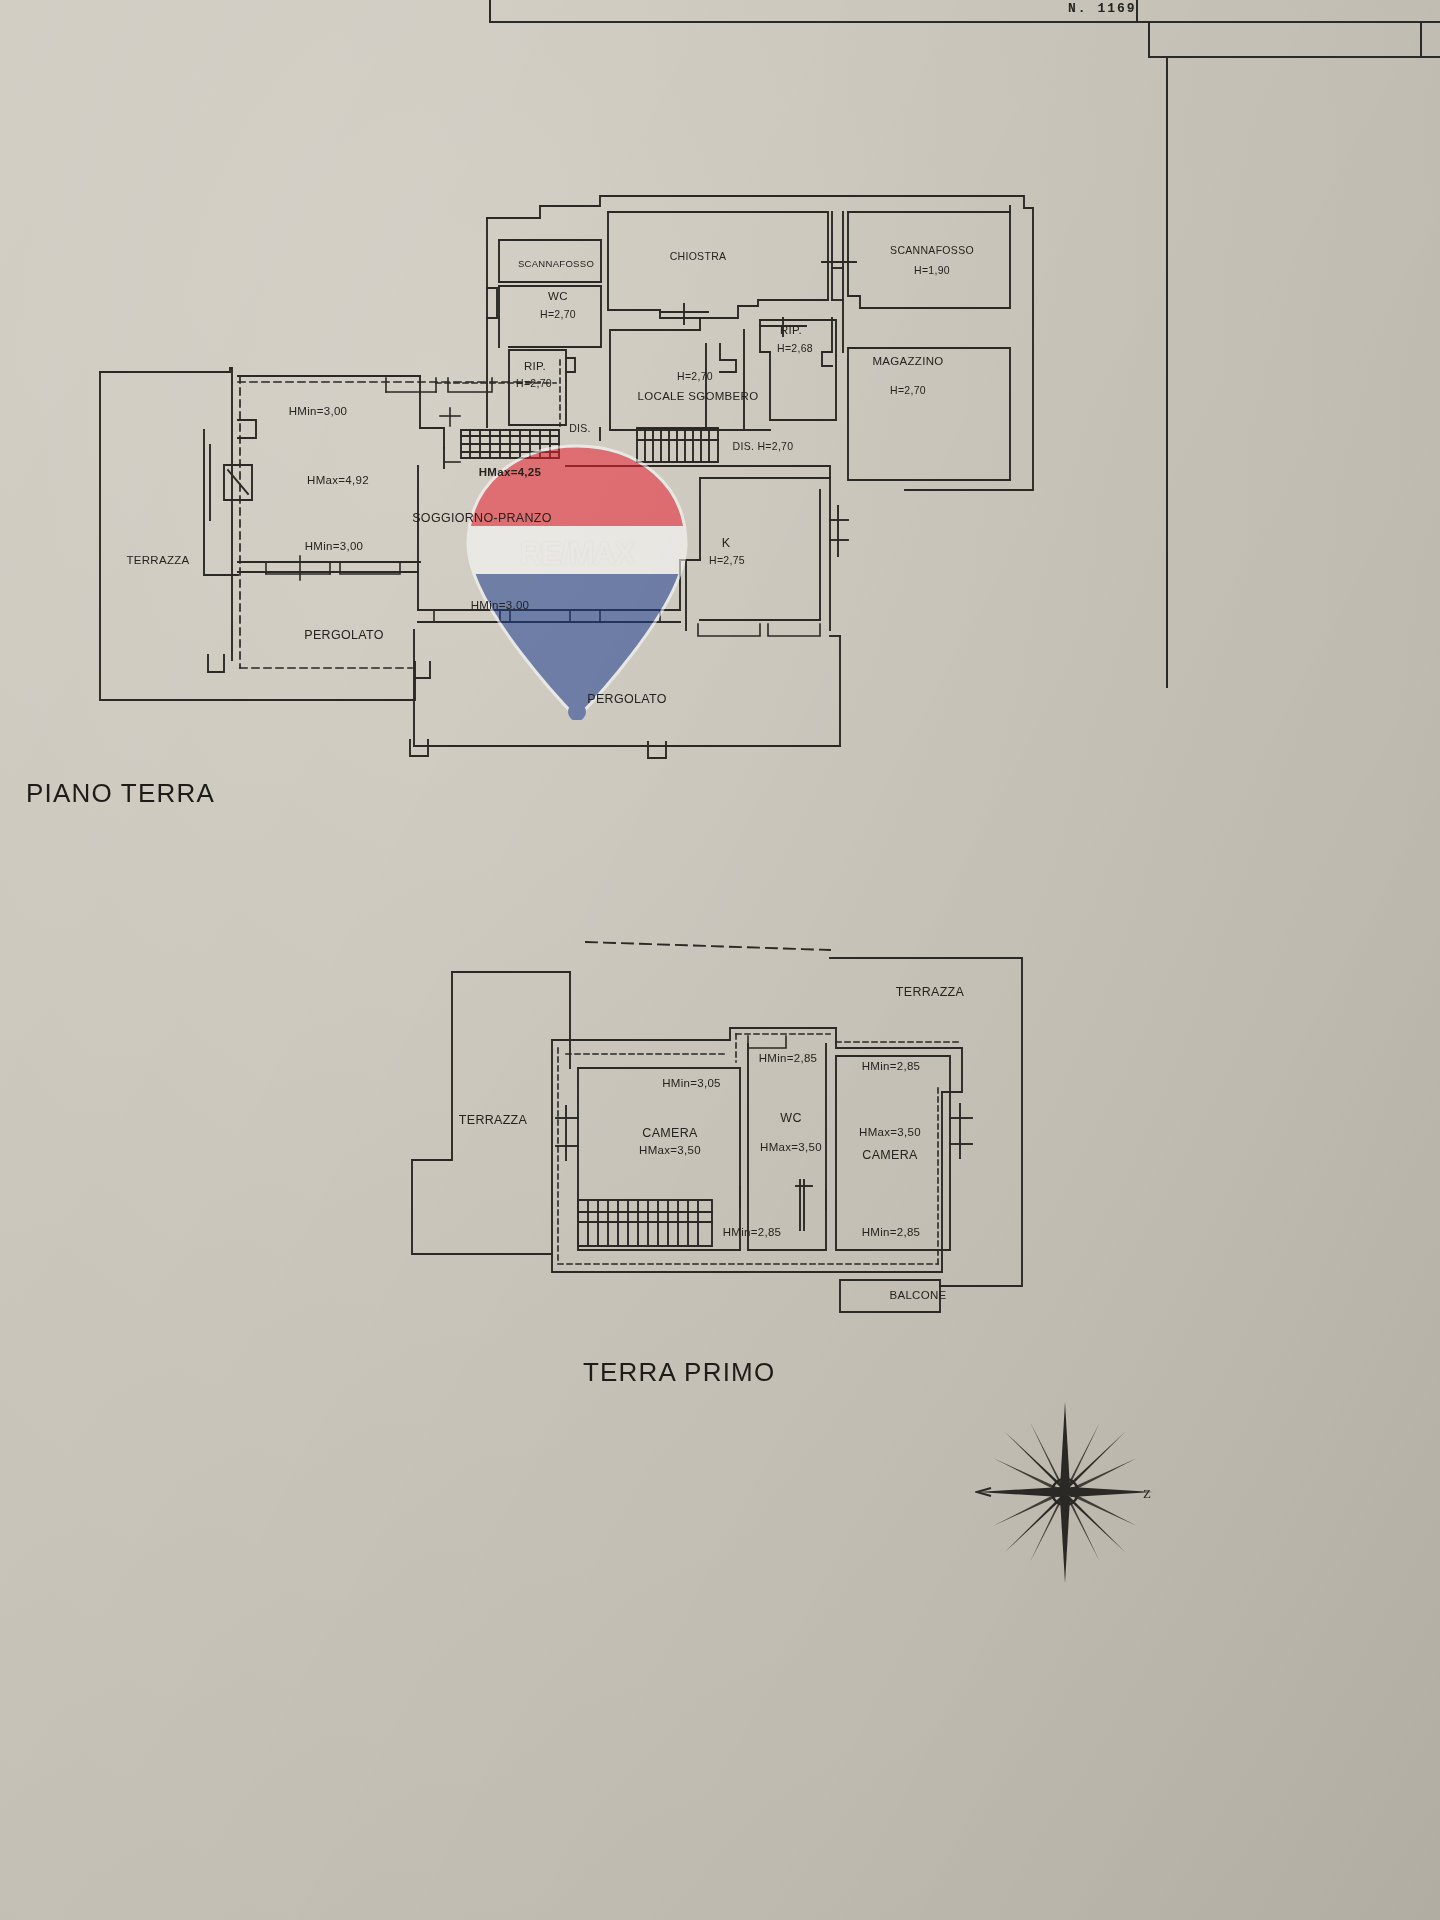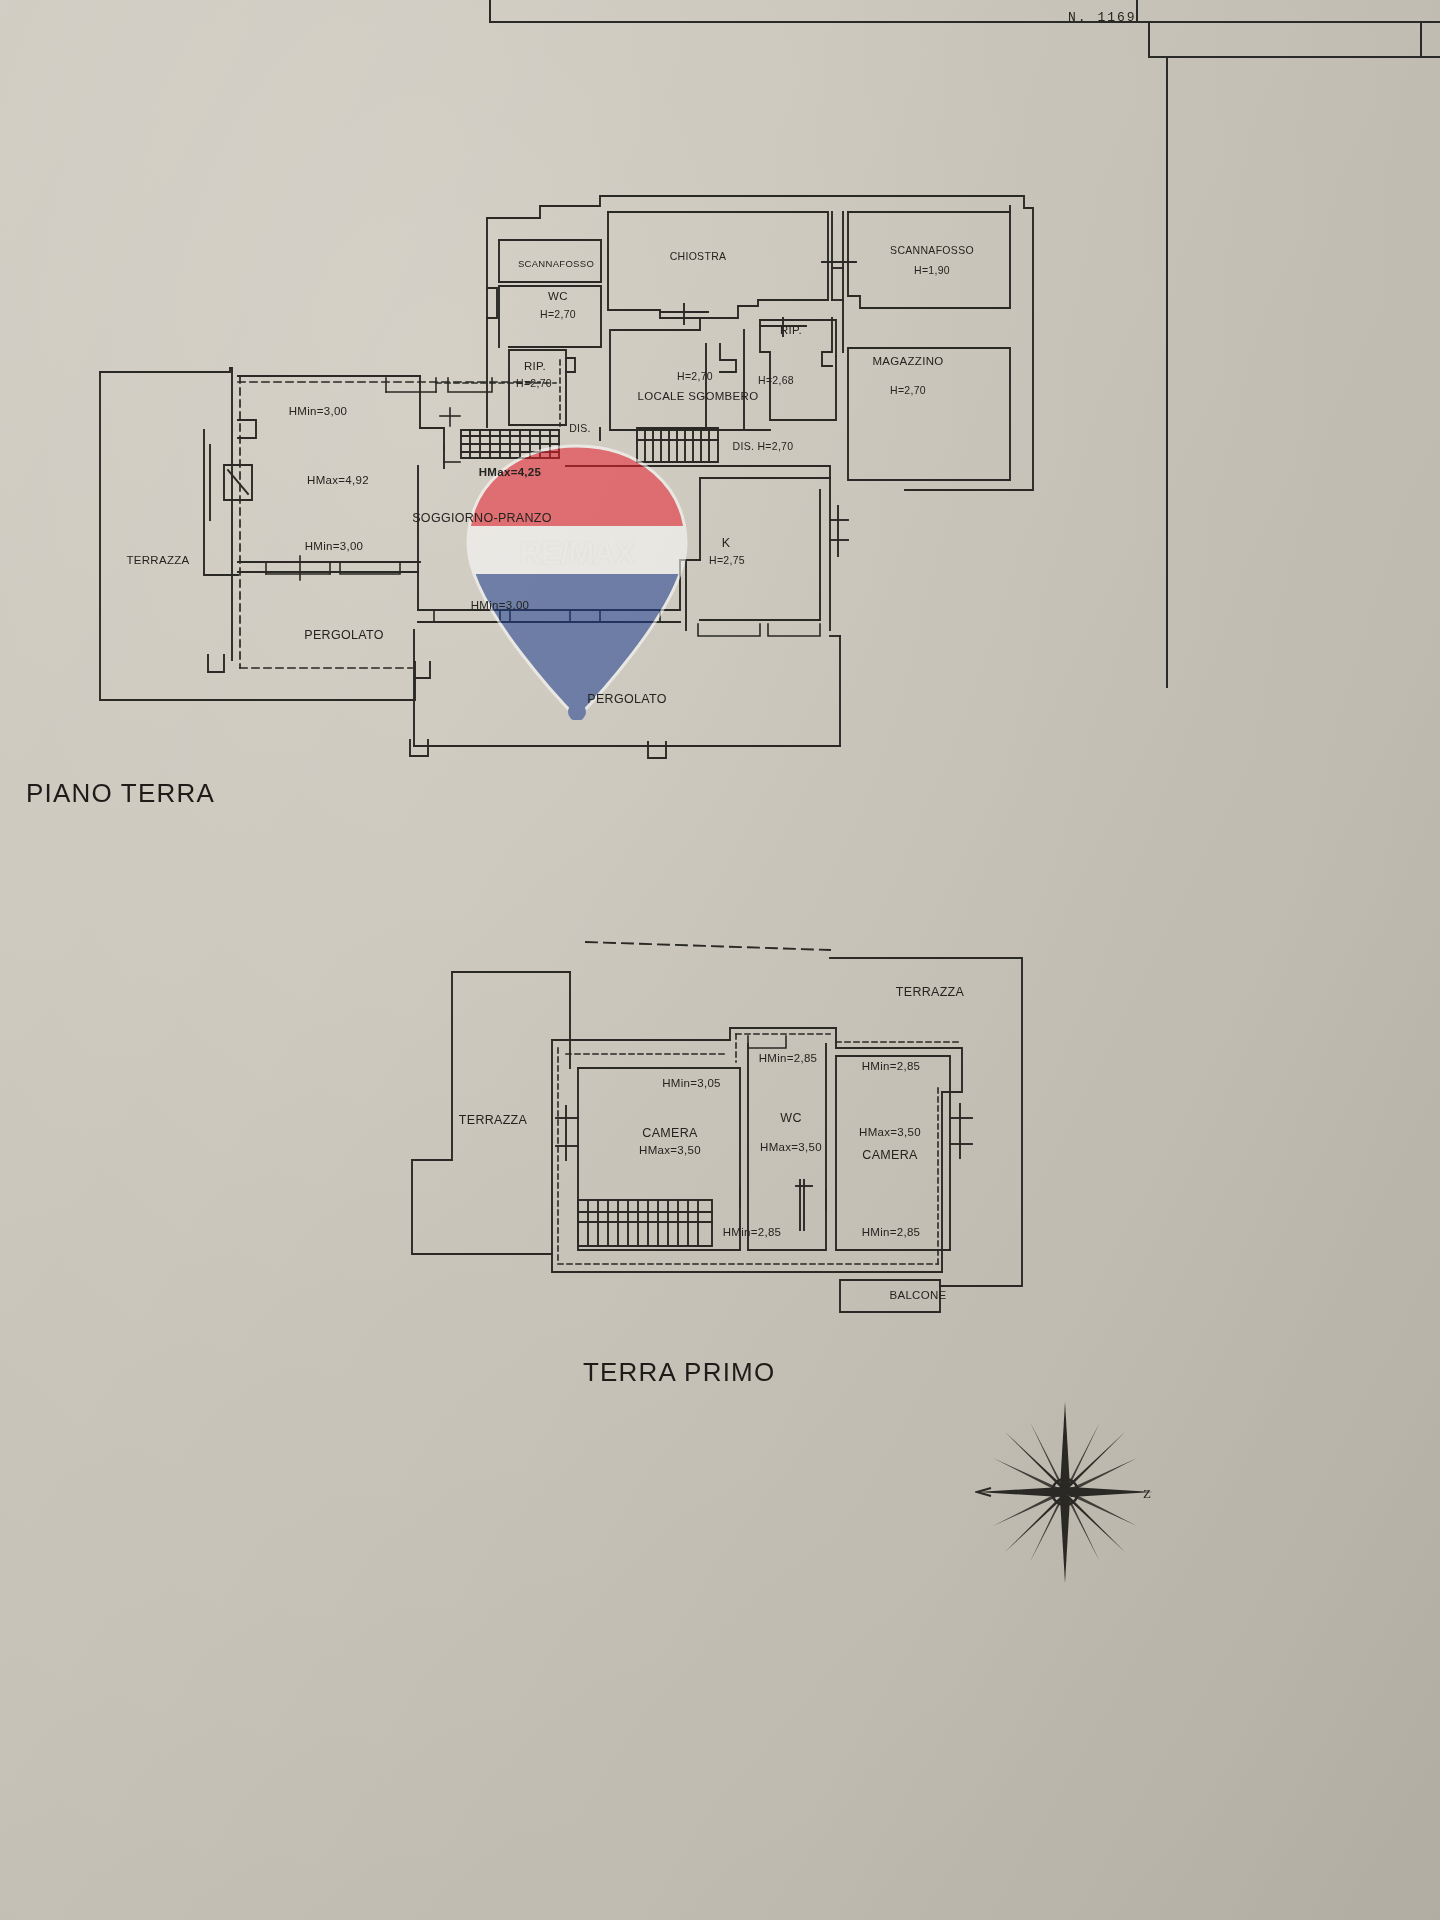--- a/index.html
+++ b/index.html
@@ -67,21 +67,21 @@
 <div id="sheet">
 
   <div class="sheet-edge" style="left:489px;top:21px;width:951px;height:2px;"></div>
   <div class="sheet-edge" style="left:489px;top:0px;width:2px;height:22px;"></div>
   <div class="sheet-edge" style="left:1136px;top:0px;width:2px;height:22px;"></div>
   <div class="sheet-edge" style="left:1148px;top:22px;width:2px;height:34px;"></div>
   <div class="sheet-edge" style="left:1420px;top:22px;width:2px;height:36px;"></div>
   <div class="sheet-edge" style="left:1148px;top:56px;width:292px;height:2px;"></div>
   <div class="sheet-edge" style="left:1166px;top:58px;width:2px;height:630px;"></div>
 
-  <div class="sheet-no" style="left:1068px;top:10px;">N. 1169</div>
+  <div class="sheet-no" style="left:1068px;top:1px;font-weight:bold;">N. 1169</div>
 
   <svg class="plan-svg" viewBox="0 0 1440 1920">
     <g stroke="#2a2925" fill="none" stroke-linecap="square">
 
       <g stroke-width="1.9">
 
         <path d="M100,372 L230,372 L230,368 L232,368"></path>
         <path d="M100,372 L100,700 L415,700 L415,678"></path>
         <path d="M204,430 L204,575 L238,575"></path>
 
@@ -325,21 +325,21 @@
 
     <div class="lbl c t10" style="left:698px;top:250px;">CHIOSTRA</div>
 
     <div class="lbl c t10" style="left:932px;top:244px;">SCANNAFOSSO</div>
     <div class="lbl c t10" style="left:932px;top:264px;">H=1,90</div>
 
     <div class="lbl c t11" style="left:558px;top:290px;">WC</div>
     <div class="lbl c t10" style="left:558px;top:308px;">H=2,70</div>
 
     <div class="lbl c t11" style="left:791px;top:324px;">RIP.</div>
-    <div class="lbl c t10" style="left:776px;top:342px;margin-top:32px;">H=2,68</div>
+    <div class="lbl c t10" style="left:795px;top:342px;">H=2,68</div>
 
     <div class="lbl c t11" style="left:908px;top:355px;">MAGAZZINO</div>
     <div class="lbl c t10" style="left:908px;top:384px;">H=2,70</div>
 
     <div class="lbl c t11" style="left:535px;top:360px;">RIP.</div>
     <div class="lbl c t10" style="left:534px;top:377px;">H=2,70</div>
 
     <div class="lbl c t10" style="left:695px;top:370px;">H=2,70</div>
     <div class="lbl c t11" style="left:698px;top:390px;">LOCALE SGOMBERO</div>
 

